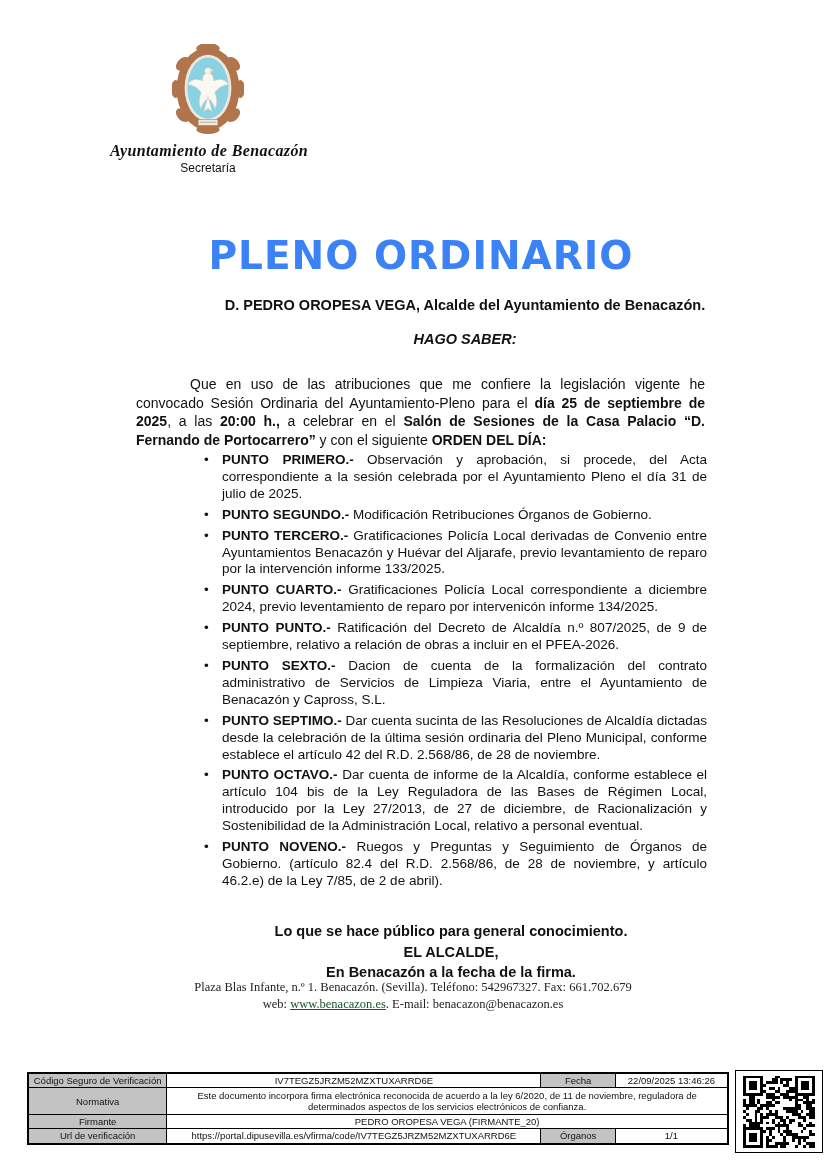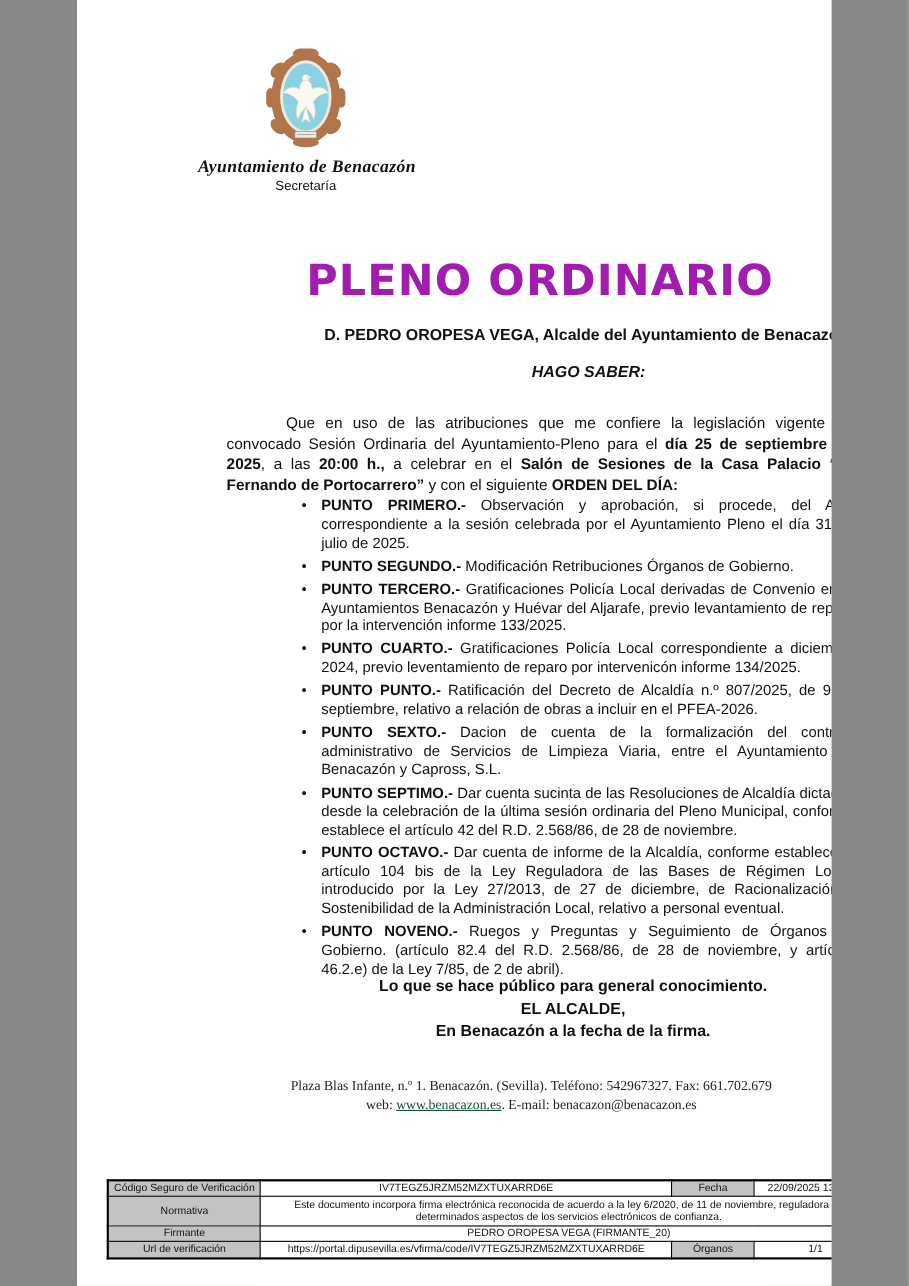--- a/index.html
+++ b/index.html
@@ -1,18 +1,18 @@
 <!DOCTYPE html>
 <html><head>
 <meta charset="utf-8">
 <style>
   html,body{margin:0;padding:0;background:#888;}
   .page{
     position:relative;
-    width:686px;height:1169px;
+    width:826px;height:1169px;
     margin:0 auto;
     background:#ffffff;
     font-family:"Liberation Sans", sans-serif;
     color:#111;
     overflow:hidden;
   }
 
   
   .header{position:absolute;top:44px;left:110px;width:196px;text-align:center;}
   .logo{display:inline-block;width:72px;height:90px;}
@@ -23,21 +23,21 @@
     font-size:16px;letter-spacing:0.4px;white-space:nowrap;
   }
   .org-dept{font-size:12px;margin-top:1px;}
 
   
   .doc-title{
     position:absolute;top:233px;left:136px;width:570px;
     text-align:center;
     font-family:"DejaVu Sans", sans-serif;
     font-weight:bold;font-size:39px;letter-spacing:1px;
-    color:#a21caf;white-space:nowrap;
+    color:#3b82f6;white-space:nowrap;
   }
   .doc-subtitle{
     position:absolute;top:297px;left:136px;width:570px;padding-left:44px;
     text-align:center;font-weight:bold;font-size:14.5px;white-space:nowrap;
   }
   .doc-salutation{
     position:absolute;top:331px;left:136px;width:570px;padding-left:44px;
     text-align:center;font-weight:bold;font-size:14.5px;font-style:italic;
   }
 
@@ -62,21 +62,21 @@
     margin-bottom:4px;
   }
   .agenda .bullet{
     position:absolute;left:0;top:0;
     font-size:13.5px;
   }
   .item-label{font-weight:bold;}
 
   
   .closing{
-    position:absolute;top:887px;left:136px;width:570px;padding-left:30px;
+    position:absolute;top:921px;left:136px;width:570px;padding-left:30px;
     text-align:center;font-weight:bold;font-size:14.5px;line-height:20.5px;
   }
 
   
   .footer{
     position:absolute;top:979px;left:63px;width:700px;
     text-align:center;
     font-family:"Liberation Serif", serif;
     font-size:12.5px;line-height:17px;color:#222;
   }

